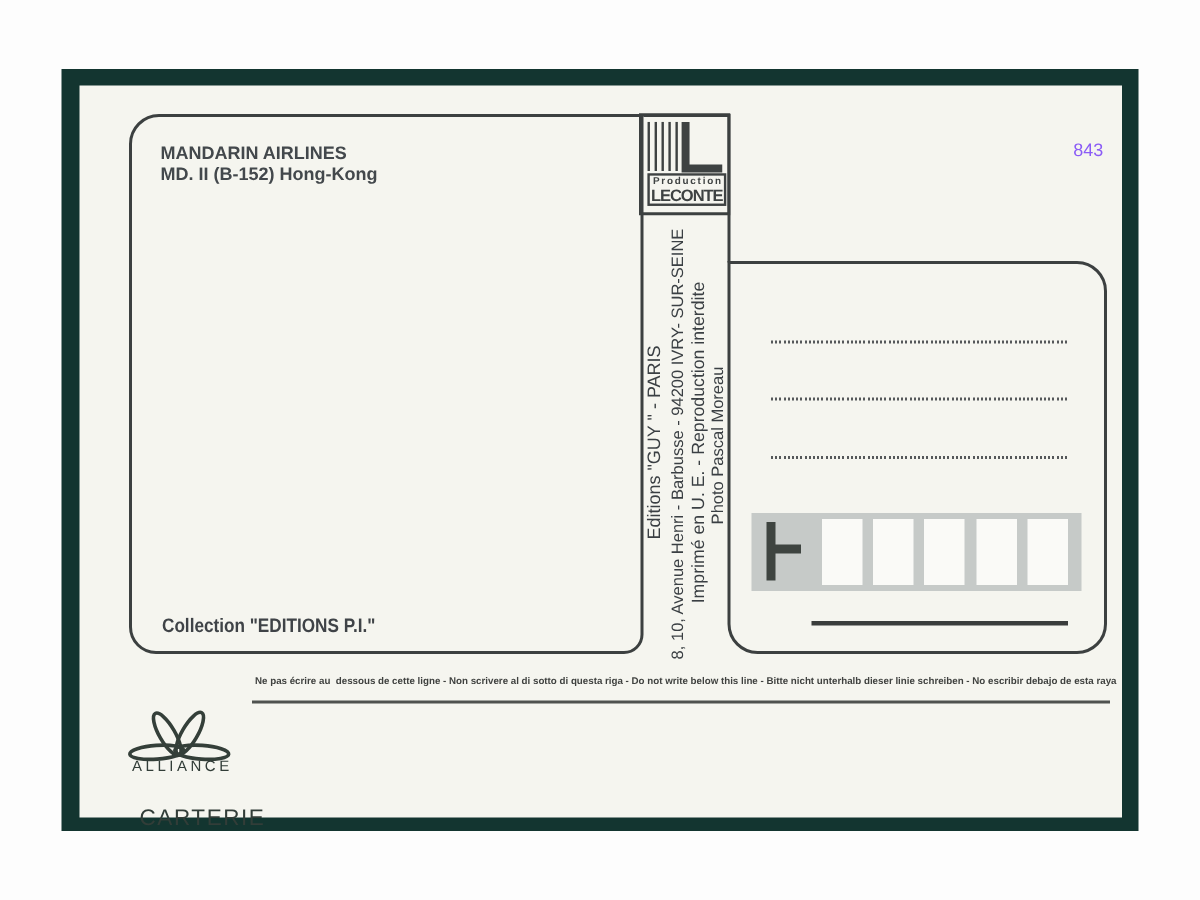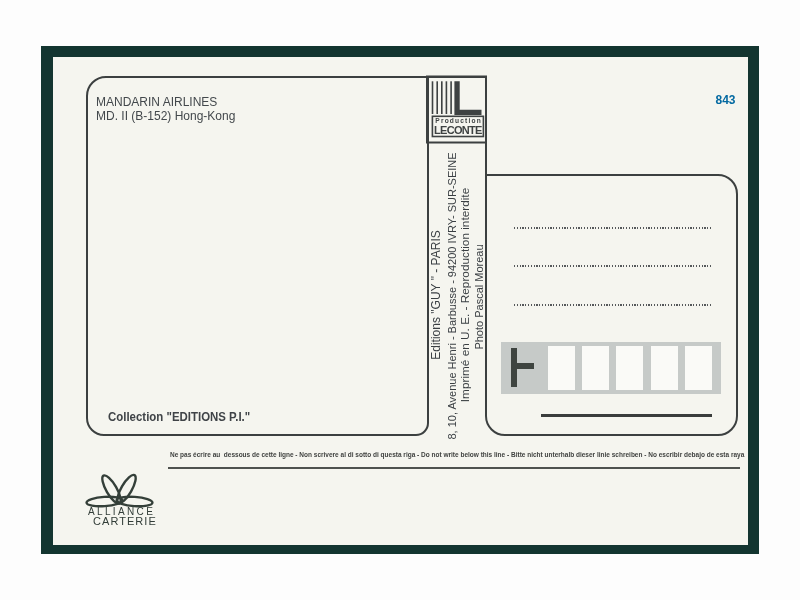--- a/index.html
+++ b/index.html
@@ -16,34 +16,34 @@
       border-radius:0 20px 20px 20px;box-sizing:border-box;}
 .dot{height:1.7px;background:repeating-linear-gradient(90deg,#55585a 0,#55585a 1.3px,rgba(0,0,0,0) 1.3px,rgba(0,0,0,0) 2.8px);}
 #dot1{left:514px;top:227px;width:198px;}
 #dot2{left:514px;top:265px;width:198px;}
 #dot3{left:514px;top:304.3px;width:198px;}
 #gband{left:501px;top:341.5px;width:220px;height:52px;background:#c6cac8;}
 #sym1{left:511px;top:348px;width:6px;height:39px;background:#3e4440;}
 #sym2{left:516px;top:363px;width:18px;height:6px;background:#3e4440;}
 .wbox{top:346px;width:27px;height:44px;background:#fafaf7;}
 #underline2{left:541px;top:414px;width:171px;height:3px;background:#3a3d3c;}
-#mand{left:96px;top:96px;font-size:12px;font-weight:normal;color:#43484c;
+#mand{left:107px;top:96px;font-size:12px;font-weight:bold;color:#43484c;
       letter-spacing:0px;line-height:13.5px;white-space:nowrap;}
-#num{left:715.5px;top:93.8px;font-size:12px;font-weight:bold;color:#0369a1;line-height:12px;}
+#num{left:715.5px;top:93.8px;font-size:12px;font-weight:normal;color:#8b5cf6;line-height:12px;}
 #coll{left:108px;top:409.8px;font-size:13px;font-weight:bold;color:#3f4347;
       line-height:13px;white-space:nowrap;transform:scaleX(0.88);transform-origin:0 0;}
 .rot{transform:translate(-50%,-50%) rotate(-90deg);white-space:nowrap;color:#3a3f43;}
 #rot1{left:436px;top:295px;font-size:12px;}
 #rot2{left:452px;top:296px;font-size:11px;}
 #rot3{left:465px;top:294.5px;font-size:11.8px;}
 #rot4{left:479px;top:297px;font-size:11px;}
 #tiny{left:170px;top:451.4px;font-size:6.5px;font-weight:bold;color:#3f413f;line-height:7px;white-space:nowrap;}
 #tinyline{left:168px;top:467px;width:572px;height:1.6px;background:#4f524f;}
 #alliance{left:88px;top:506px;font-size:10px;font-weight:normal;color:#323d38;letter-spacing:2.35px;}
-#carterie{left:93px;top:515px;font-size:11px;color:#323d38;letter-spacing:1.05px;}
+#carterie{left:93px;top:537px;font-size:15px;color:#323d38;letter-spacing:1.05px;}
 </style>
 </head>
 <body>
 <div class="abs" id="green"></div>
 <div class="abs" id="card"></div>
 <div class="abs" id="lbox"></div>
 <div class="abs" id="topline"></div>
 <div class="abs" id="vline"></div>
 <div class="abs" id="abox"></div>
 <div class="abs dot" id="dot1"></div>

